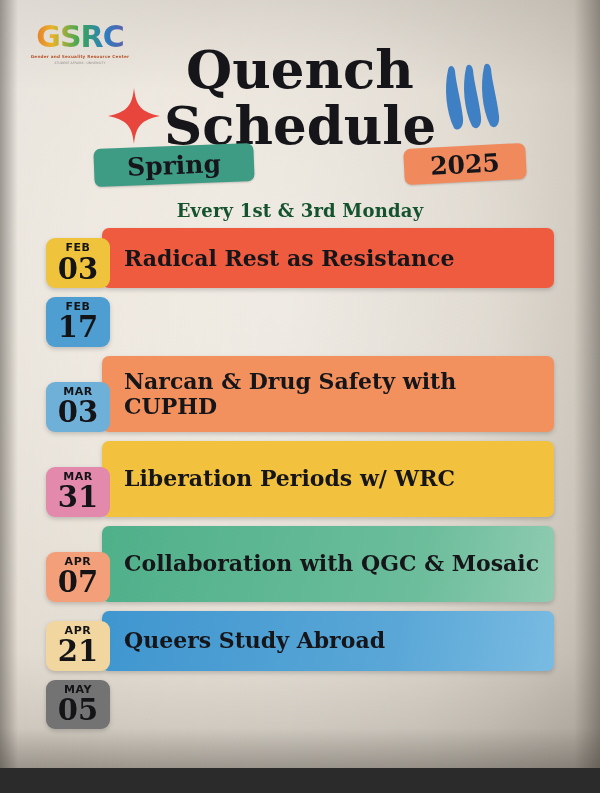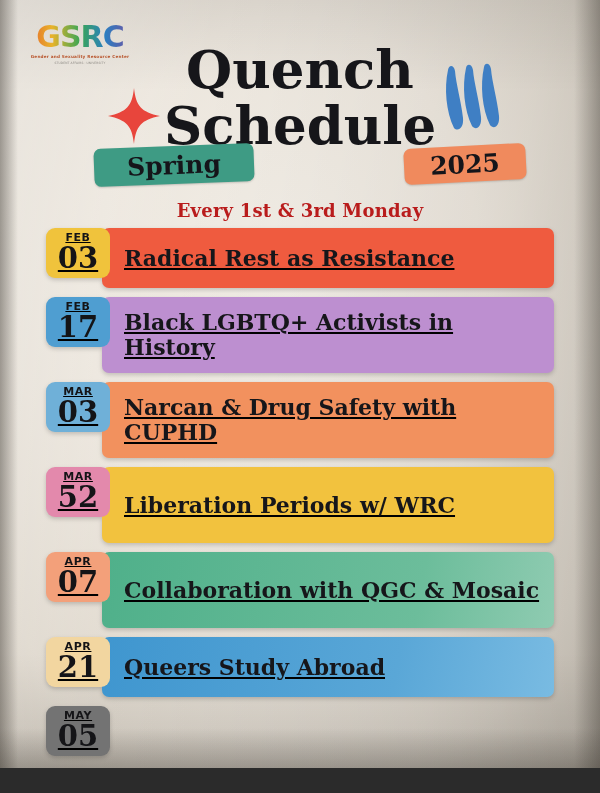--- a/index.html
+++ b/index.html
@@ -175,38 +175,37 @@
 
   .subtitle {
     position: absolute;
     left: 0;
     right: 0;
     top: 200px;
     text-align: center;
     font-family: "DejaVu Serif", serif;
     font-weight: bold;
     font-size: 18px;
-    color: #b91c1c;
+    color: #14532d;
     letter-spacing: 0.2px;
   }
 
   
   .rows {
     position: absolute;
     left: 46px;
     top: 228px;
     width: 508px;
   }
   .row {
     position: relative;
     display: flex;
-    align-items: flex-start;
+    align-items: flex-end;
     margin-bottom: 9px;
     filter: drop-shadow(0 2px 2px rgba(0,0,0,0.18));
-    text-decoration: underline;
   }
   .date-chip {
     width: 64px;
     flex: 0 0 64px;
     border-radius: 9px;
     display: flex;
     flex-direction: column;
     align-items: center;
     justify-content: center;
     color: #141417;
@@ -295,39 +294,36 @@
       <div class="bar h1" style="background:#ef5b3f">
         <div class="bar-text">Radical Rest as Resistance</div>
       </div>
     </div>
 
     <div class="row">
       <div class="date-chip" style="background:#4f9ed1">
         <div class="date-mon">FEB</div>
         <div class="date-day">17</div>
       </div>
-      <div class="bar h2" style="background:#bd8fd0">
-        <div class="bar-text">Black LGBTQ+ Activists in History</div>
-      </div>
     </div>
 
     <div class="row">
       <div class="date-chip" style="background:#6fb0d8">
         <div class="date-mon">MAR</div>
         <div class="date-day">03</div>
       </div>
       <div class="bar h2" style="background:#f2915e">
         <div class="bar-text">Narcan &amp; Drug Safety with CUPHD</div>
       </div>
     </div>
 
     <div class="row">
       <div class="date-chip" style="background:#e389ac">
         <div class="date-mon">MAR</div>
-        <div class="date-day">52</div>
+        <div class="date-day">31</div>
       </div>
       <div class="bar h2" style="background:#f2c23e">
         <div class="bar-text">Liberation Periods w/ WRC</div>
       </div>
     </div>
 
     <div class="row">
       <div class="date-chip" style="background:#f3a07a">
         <div class="date-mon">APR</div>
         <div class="date-day">07</div>

